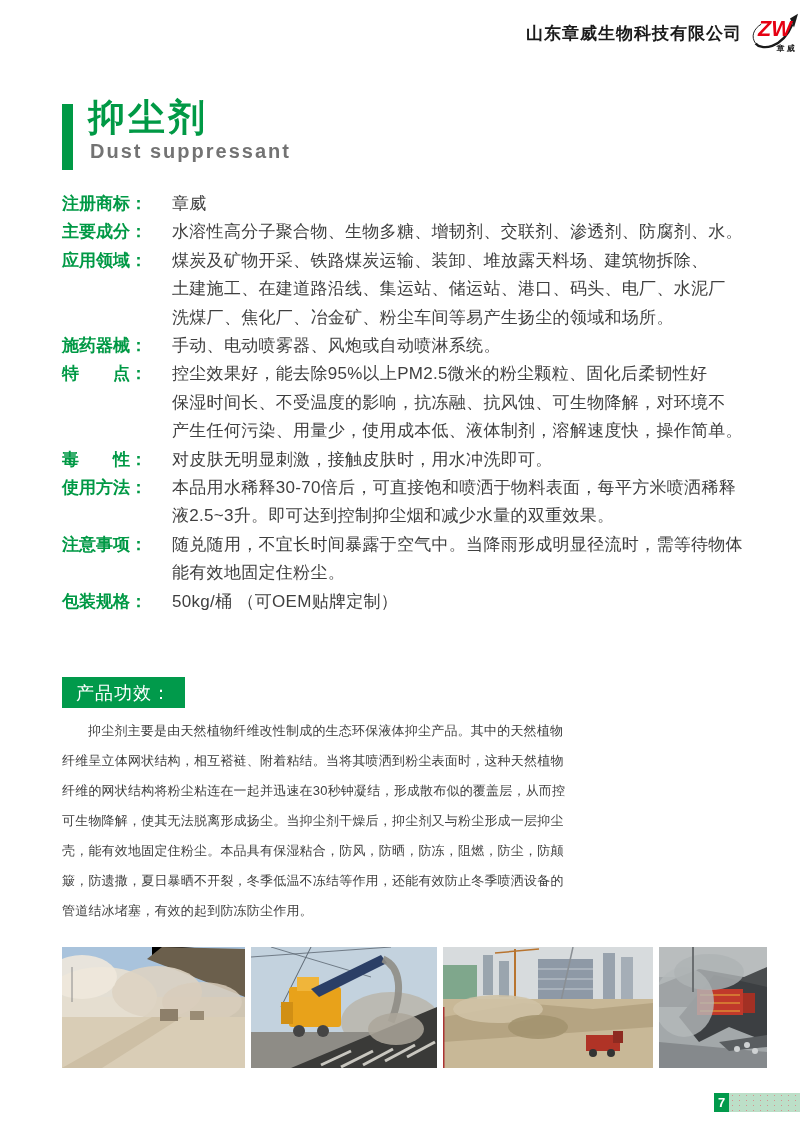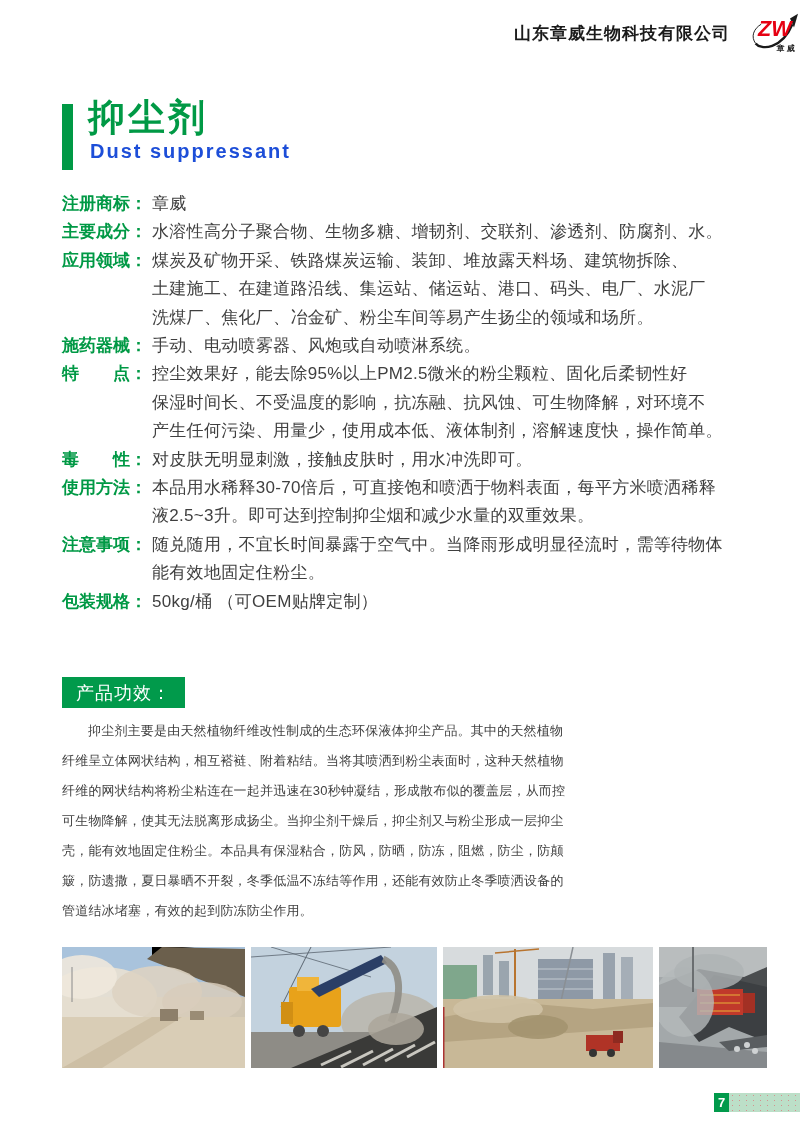--- a/index.html
+++ b/index.html
@@ -5,32 +5,32 @@
   html,body { margin:0; padding:0; background:#e9e9e9; }
   .page {
     position:relative; width:800px; height:1130px; margin:0 auto;
     background:#ffffff; overflow:hidden;
     font-family:"Liberation Sans","DejaVu Sans",sans-serif;
     color:#3f3f3f;
   }
 
   
   .header { position:absolute; top:8px; right:2px; display:flex; align-items:center; }
-  .company-name { font-size:17px; font-weight:bold; color:#1a1a1a; letter-spacing:1px; margin-right:20px; }
+  .company-name { font-size:17px; font-weight:bold; color:#1a1a1a; letter-spacing:1px; margin-right:8px; }
   .logo { width:48px; height:50px; }
 
   
   .title-block { position:absolute; left:62px; top:98px; }
   .title-bar { position:absolute; left:0; top:6px; width:11px; height:66px; background:#009945; }
   .title-zh { margin:0 0 2px 26px; font-size:37px; line-height:40px; font-weight:bold; color:#009945; letter-spacing:3px; }
-  .title-en { margin-left:28px; font-size:20px; font-weight:bold; color:#1d4ed8; letter-spacing:2px; }
+  .title-en { margin-left:28px; font-size:20px; font-weight:bold; color:#737373; letter-spacing:2px; }
 
   
   .specs { position:absolute; left:62px; top:190px; width:706px; }
-  .spec-row { display:flex; }
+  .spec-row { display:flex;gap:20px; }
   .spec-label { flex:0 0 90px; font-size:17px; font-weight:bold; color:#009945; line-height:28.4px; white-space:pre; }
   .spec-content { flex:1; }
   .spec-line { font-size:17px; color:#3f3f3f; line-height:28.4px; white-space:nowrap; letter-spacing:0.3px; }
 
   
   .section-box {
     position:absolute; left:62px; top:677px; width:123px; height:31px;
     background:#019a4b; color:#ffffff; font-size:18px; font-weight:normal;
     display:flex; align-items:center; justify-content:center; letter-spacing:1px;
   }

